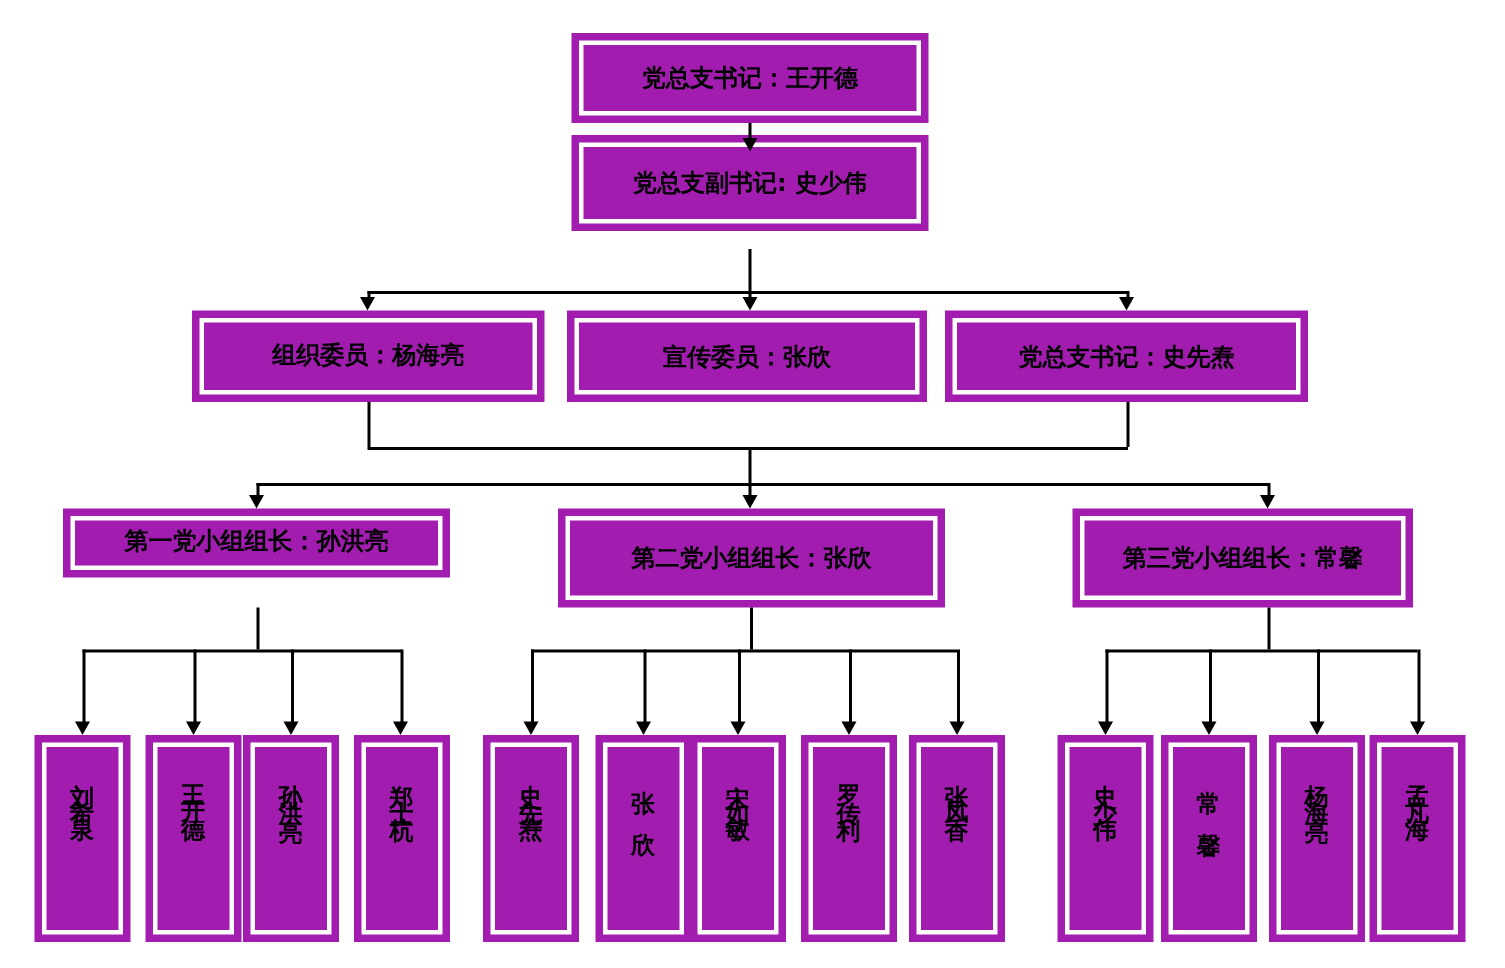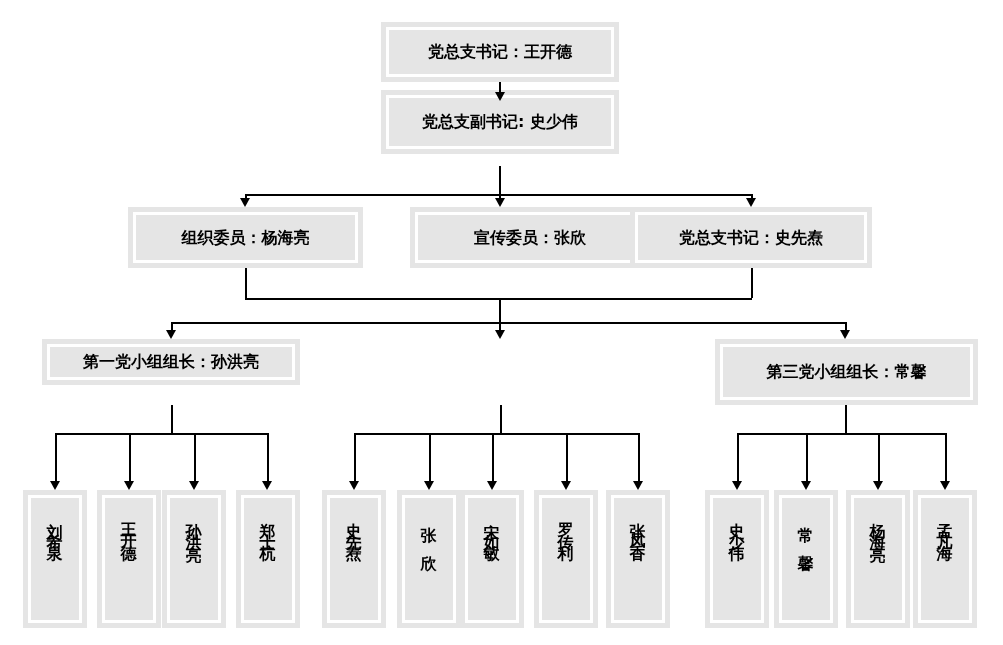--- a/index.html
+++ b/index.html
@@ -1,20 +1,20 @@
 <!DOCTYPE html>
 <html><head>
 <meta charset="utf-8">
 <style>
   html,body { margin:0; padding:0; background:#fff; }
   #canvas {
     position:relative; width:1003px; height:645px; background:#ffffff;
     font-family:"DejaVu Sans","Liberation Sans",sans-serif; overflow:hidden;
   }
-  .box { position:absolute; background:#e5e5e5; padding:5px; box-sizing:border-box; }
+  .box { position:absolute; background:#a21caf; padding:5px; box-sizing:border-box; }
   .box .inner {
     width:100%; height:100%; border:3px solid #ffffff; box-sizing:border-box;
     display:flex; align-items:center; justify-content:center;
     color:#000; font-weight:bold; font-size:16px; text-align:center; line-height:1.2;
   }
   .vbox .inner { align-items:flex-start; }
   .vname {
     writing-mode:vertical-rl; text-orientation:upright;
     letter-spacing:11px; padding-top:12px; font-size:16px; font-weight:bold;
   }
@@ -43,37 +43,42 @@
     <div class="inner">
         <span>党总支副书记: 史少伟</span>
       </div>
   </div>
 
   <div class="box" style="left:128px; top:207px; width:235px; height:61px;font-family:Liberation Serif, serif;">
     <div class="inner">
         <span>组织委员：杨海亮</span>
       </div>
   </div>
-  <div class="box" style="left:378px; top:207px; width:240px; height:61px;margin-left:32px;">
+  <div class="box" style="left:378px; top:207px; width:240px; height:61px;">
     <div class="inner">
         <span>宣传委员：张欣</span>
       </div>
   </div>
   <div class="box" style="left:630px; top:207px; width:242px; height:61px;">
     <div class="inner">
         <span>党总支书记：史先焘</span>
       </div>
   </div>
 
   <div class="box" style="left:42px; top:339px; width:258px; height:46px;font-family:Liberation Serif, serif;">
     <div class="inner">
         <span>第一党小组组长：孙洪亮</span>
       </div>
   </div>
-  <div class="box" style="left:715px; top:339px; width:263px; height:66px;">
+  <div class="box" style="left:372px; top:339px; width:258px; height:66px;">
+    <div class="inner">
+        <span>第二党小组组长：张欣</span>
+      </div>
+  </div>
+  <div class="box" style="left:715px; top:339px; width:227px; height:66px;">
     <div class="inner">
         <span>第三党小组组长：常馨</span>
       </div>
   </div>
 
   <div class="box vbox" style="left:23px; top:490px; width:64px; height:138px;">
     <div class="inner">
         <span class="vname">刘希泉</span>
       </div>
   </div>

